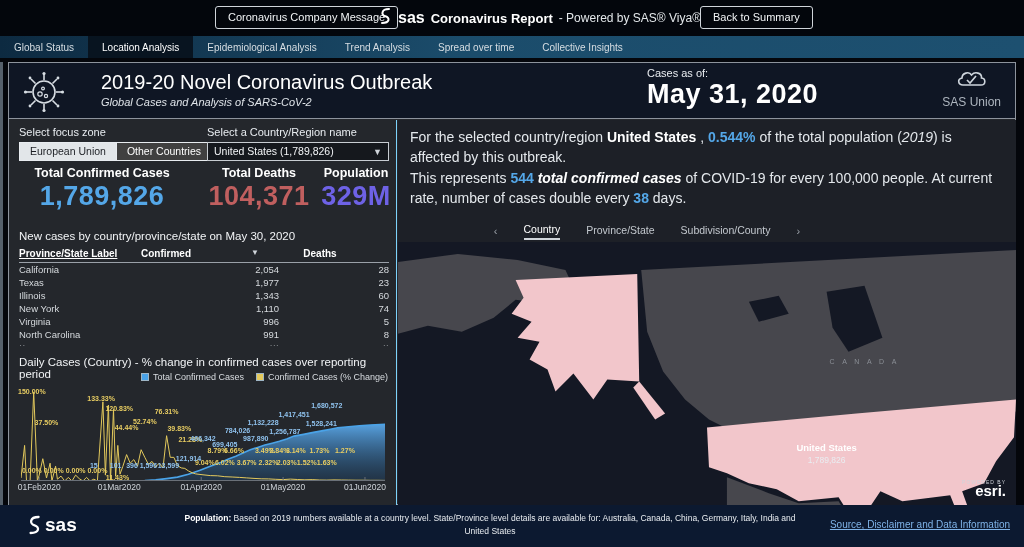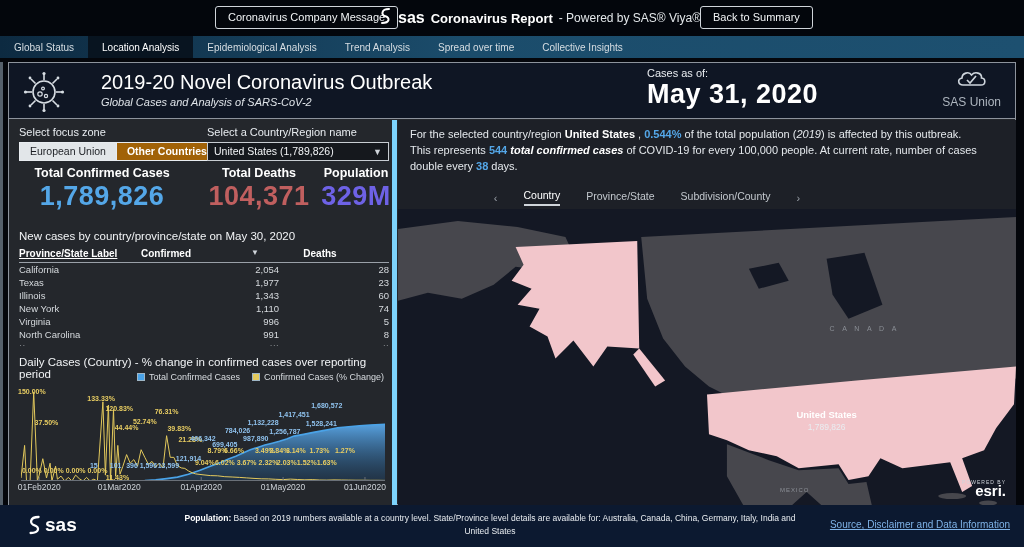--- a/index.html
+++ b/index.html
@@ -36,27 +36,27 @@
   .hdr-title { position:absolute; left:92px; top:8px; font-size:20px; color:#fff; }
   .hdr-sub { position:absolute; left:92px; top:33px; font-size:11px; font-style:italic; color:#dfe4e9; }
   .casesas { position:absolute; left:638px; top:4px; }
   .casesas .lbl { font-size:11px; color:#e8ecf0; }
   .casesas .date { font-size:27px; font-weight:bold; color:#fff; letter-spacing:0.5px; }
   .viya { position:absolute; right:14px; top:6px; text-align:center; }
   .viya .t { font-size:12px; color:#aeb6bf; margin-top:0px; }
 
   
   .left { position:absolute; left:0; top:57px; width:388px; height:385px; background:#24272c;
-    border-right:5px solid #7dd3fc; }
+    border-right:1px solid #7dd3fc; }
   .sec-label { font-size:11px; color:#e8ecf0; }
   .focus { position:absolute; left:10px; top:6px; }
   .seg-btns { margin-top:4px; display:flex; }
   .seg { height:19px; font-size:10.5px; padding:0 10px; line-height:17px; border:1px solid #e8ecf0; cursor:pointer; }
   .seg.eu { background:#e2e6e9; color:#1c1f24; }
-  .seg.oc { background:#a16207; color:#fff; border-left:none;font-weight:bold; }
+  .seg.oc { background:#404040; color:#fff; border-left:none; }
   .country { position:absolute; left:198px; top:6px; }
   .select { margin-top:4px; width:182px; height:19px; border:1px solid #c8cdd2; background:#15181d;
     color:#f2f4f6; font-size:10.5px; line-height:17px; padding:0 6px; position:relative; cursor:pointer; }
   .select .caret { position:absolute; right:6px; top:1px; font-size:9px; color:#cfd4da; }
 
   .kpis { position:absolute; left:0; top:46px; width:388px; display:flex; }
   .kpi { text-align:center; }
   .kpi .kl { font-size:12.5px; font-weight:bold; color:#fff; }
   .kpi .kv { font-size:27px; font-weight:bold; margin-top:1px; letter-spacing:0.5px; }
   .kpi.k1 { width:150px; margin-left:18px; }
@@ -88,21 +88,21 @@
   .plot-labels { position:absolute; inset:0; pointer-events:none; }
   .plot-labels span { position:absolute; white-space:nowrap; transform:translateX(-50%); }
   .ylab { color:#e8cd62; font-size:7px; font-weight:bold; }
   .blab { color:#8fc2ee; font-size:7px; font-weight:bold; }
   .xaxis { position:absolute; left:12px; top:362px; width:364px; height:12px; font-size:8.5px; color:#cfd4da; }
   .xaxis span { position:absolute; transform:translateX(-50%); }
 
   
   .right { position:absolute; left:389px; top:57px; width:618px; height:385px; background:#1d2027;
     display:flex; flex-direction:column; }
-  .insight { padding:7px 12px 4px 12px; font-size:11px; color:#e4e8ec; line-height:1.45; }
+  .insight { padding:7px 12px 4px 12px; font-size:14px; color:#e4e8ec; line-height:1.45; }
   .insight .b { font-weight:bold; color:#fff; }
   .insight .i { font-style:italic; }
   .insight .bi { font-weight:bold; font-style:italic; color:#fff; }
   .insight .blue { color:#54a7e8; font-weight:bold; }
   .insight .yellow { color:#e3c95c; font-weight:bold; }
   .insight .gap { display:block; height:8px; }
 
   .map-tabs { display:flex; justify-content:center; align-items:center; gap:26px; height:22px;
     font-size:10.5px; color:#c3c8ce; transform:translateX(-60px); }
   .map-tab { cursor:pointer; padding-bottom:3px; }

